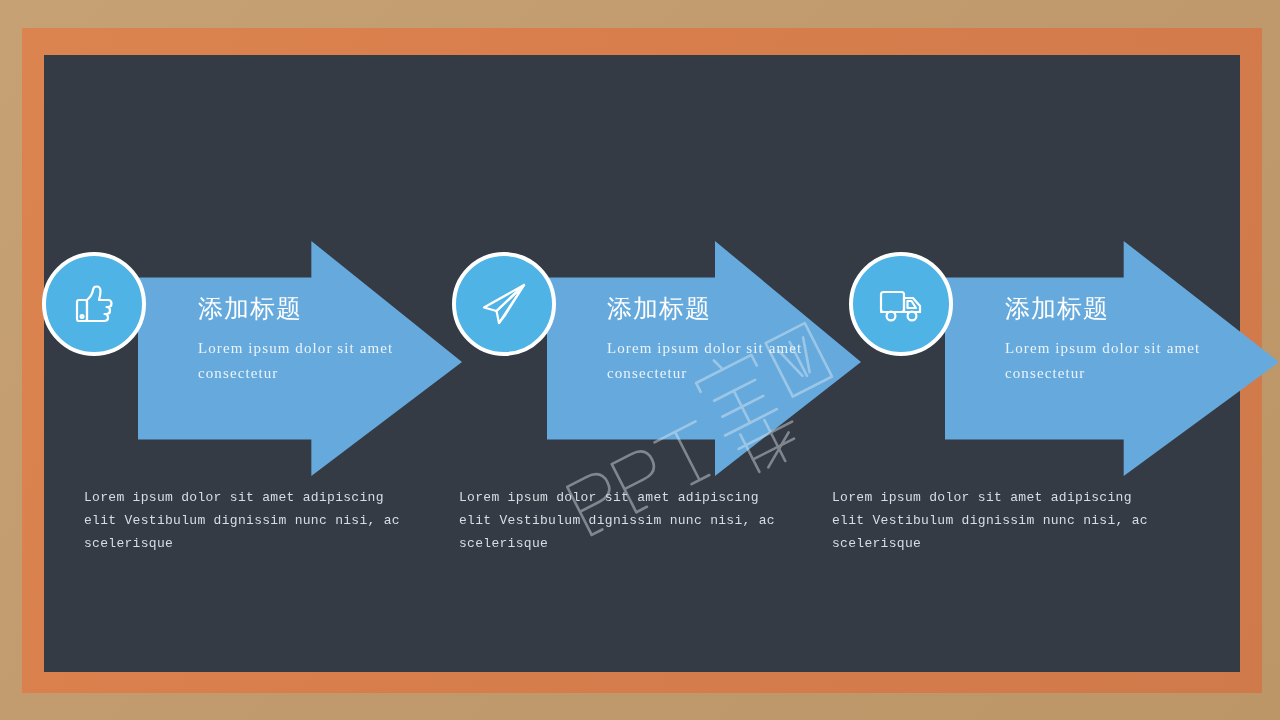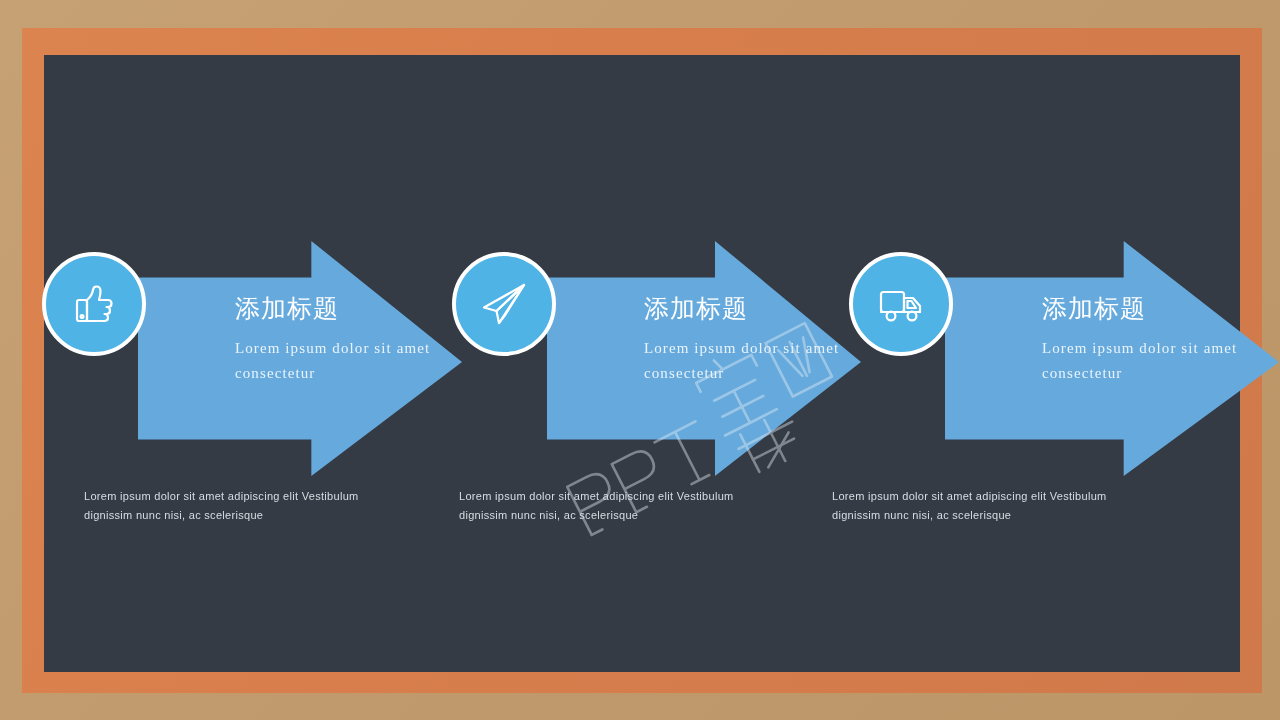--- a/index.html
+++ b/index.html
@@ -53,21 +53,20 @@
   }
   .arrow.a1 { left: 94px;  width: 324px; }
   .arrow.a2 { left: 503px; width: 314px; }
   .arrow.a3 { left: 901px; width: 334px; }
 
   .arrow-inner {
     position: absolute;
     left: 60px;
     top: 52px;
     width: 200px;
-    margin-left: 37px;
   }
 
   .arrow-title {
     color: #ffffff;
     font-size: 25px;
     line-height: 1.2;
     font-weight: 400;
     letter-spacing: 1px;
     white-space: nowrap;
   }
@@ -99,24 +98,24 @@
   .circle.c1 { left: 42px; }
   .circle.c2 { left: 452px; }
   .circle.c3 { left: 849px; }
   .circle svg { display: block; }
 
   
   .btext {
     position: absolute;
     top: 487px;
     color: #d9dde3;
-    font-size: 11px;
+    font-size: 13px;
     line-height: 1.75;
     letter-spacing: 0.3px;
-    font-family: Liberation Sans, sans-serif;
+    font-family: Liberation Mono, monospace;
     width: 320px;
   }
   .btext.b1 { left: 84px; }
   .btext.b2 { left: 459px; }
   .btext.b3 { left: 832px; }
 
   
   .watermark {
     position: absolute;
     left: 497px;

